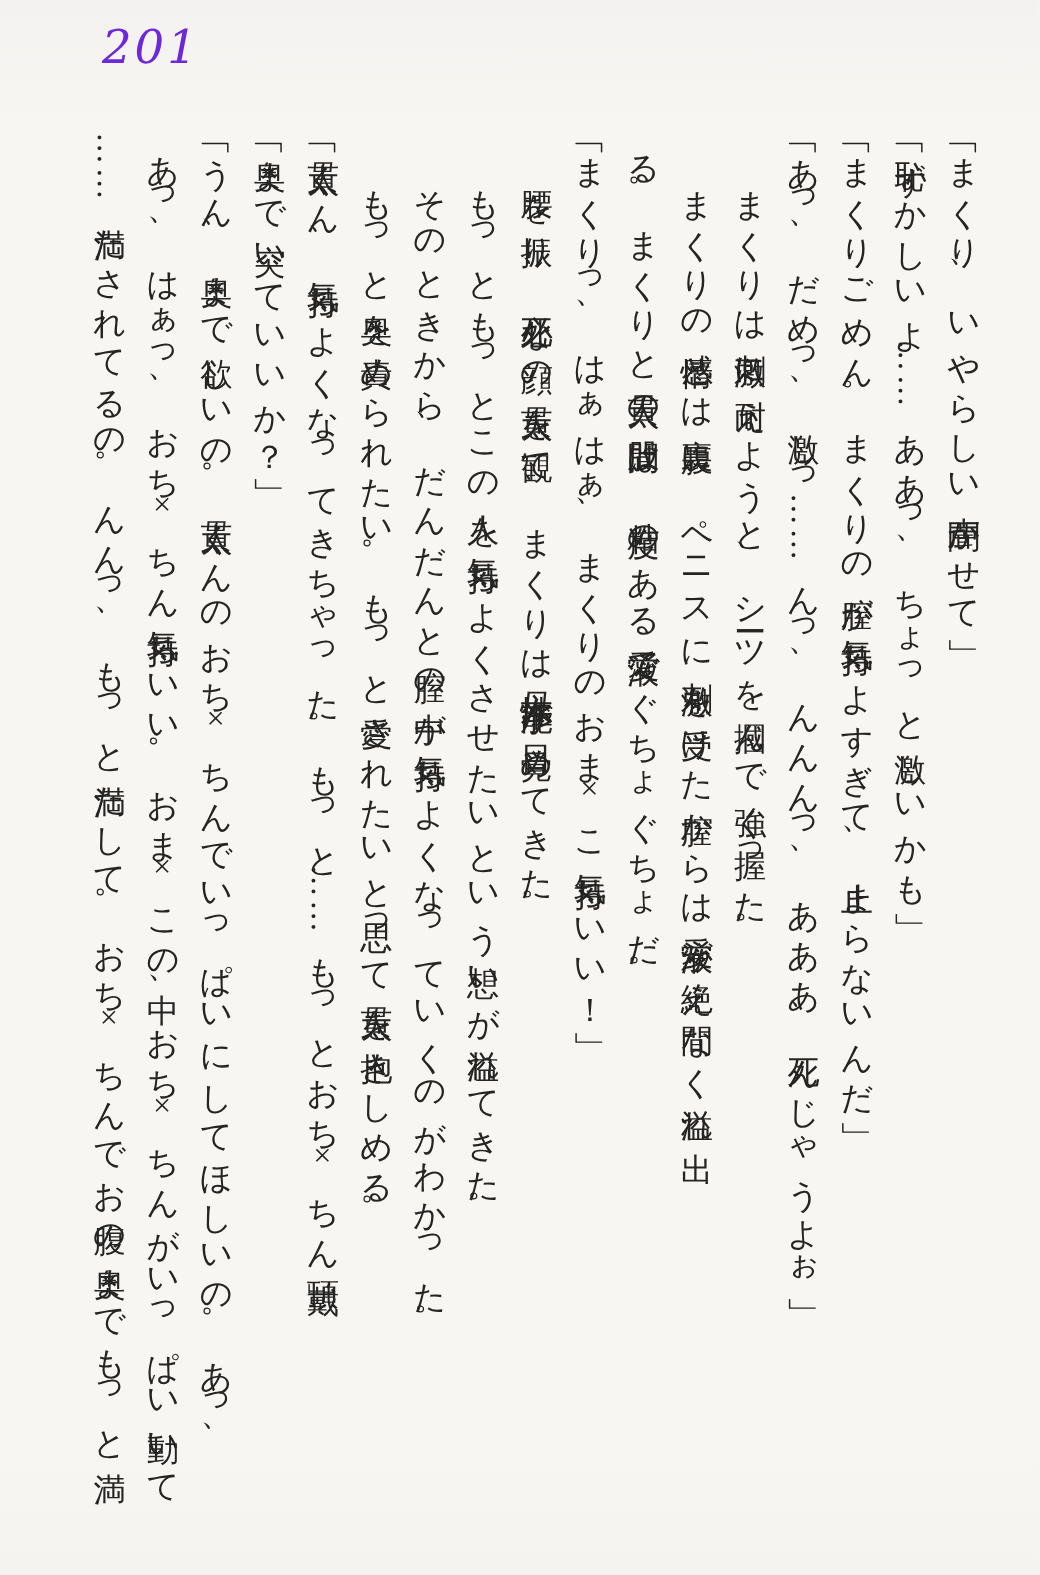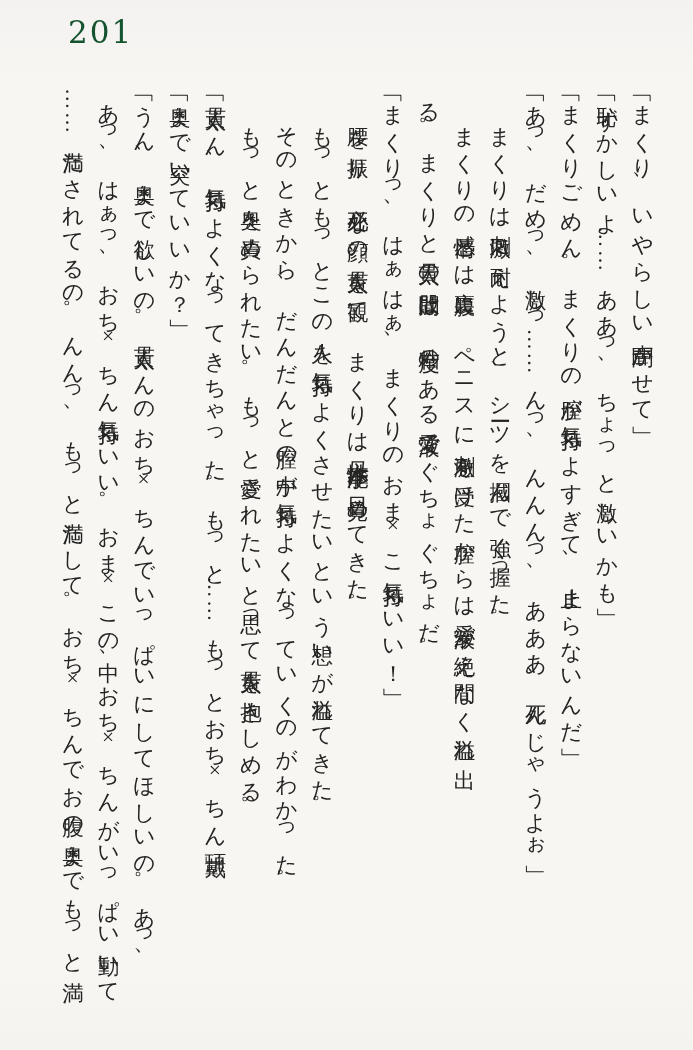--- a/index.html
+++ b/index.html
@@ -13,22 +13,23 @@
     overflow: hidden;
     background: #f6f5f2;
     background-image: linear-gradient(180deg, #f3f2f0 0%, #f7f6f3 8%, #f7f6f3 92%, #f4f3f0 100%);
     font-family: "Liberation Serif", "DejaVu Serif", serif;
   }
   .page-number {
     position: absolute;
     top: 14px;
     left: 68px;
     font-size: 31px;
+    font-style: italic;
     letter-spacing: 2px;
-    color: #14532d;
+    color: #6d28d9;
     font-family: "DejaVu Serif", "Liberation Serif", serif;
   }
   .text-area {
     position: absolute;
     top: 88px;
     right: 34px;
     width: 608px;
     height: 902px;
     writing-mode: vertical-rl;
     text-orientation: mixed;

